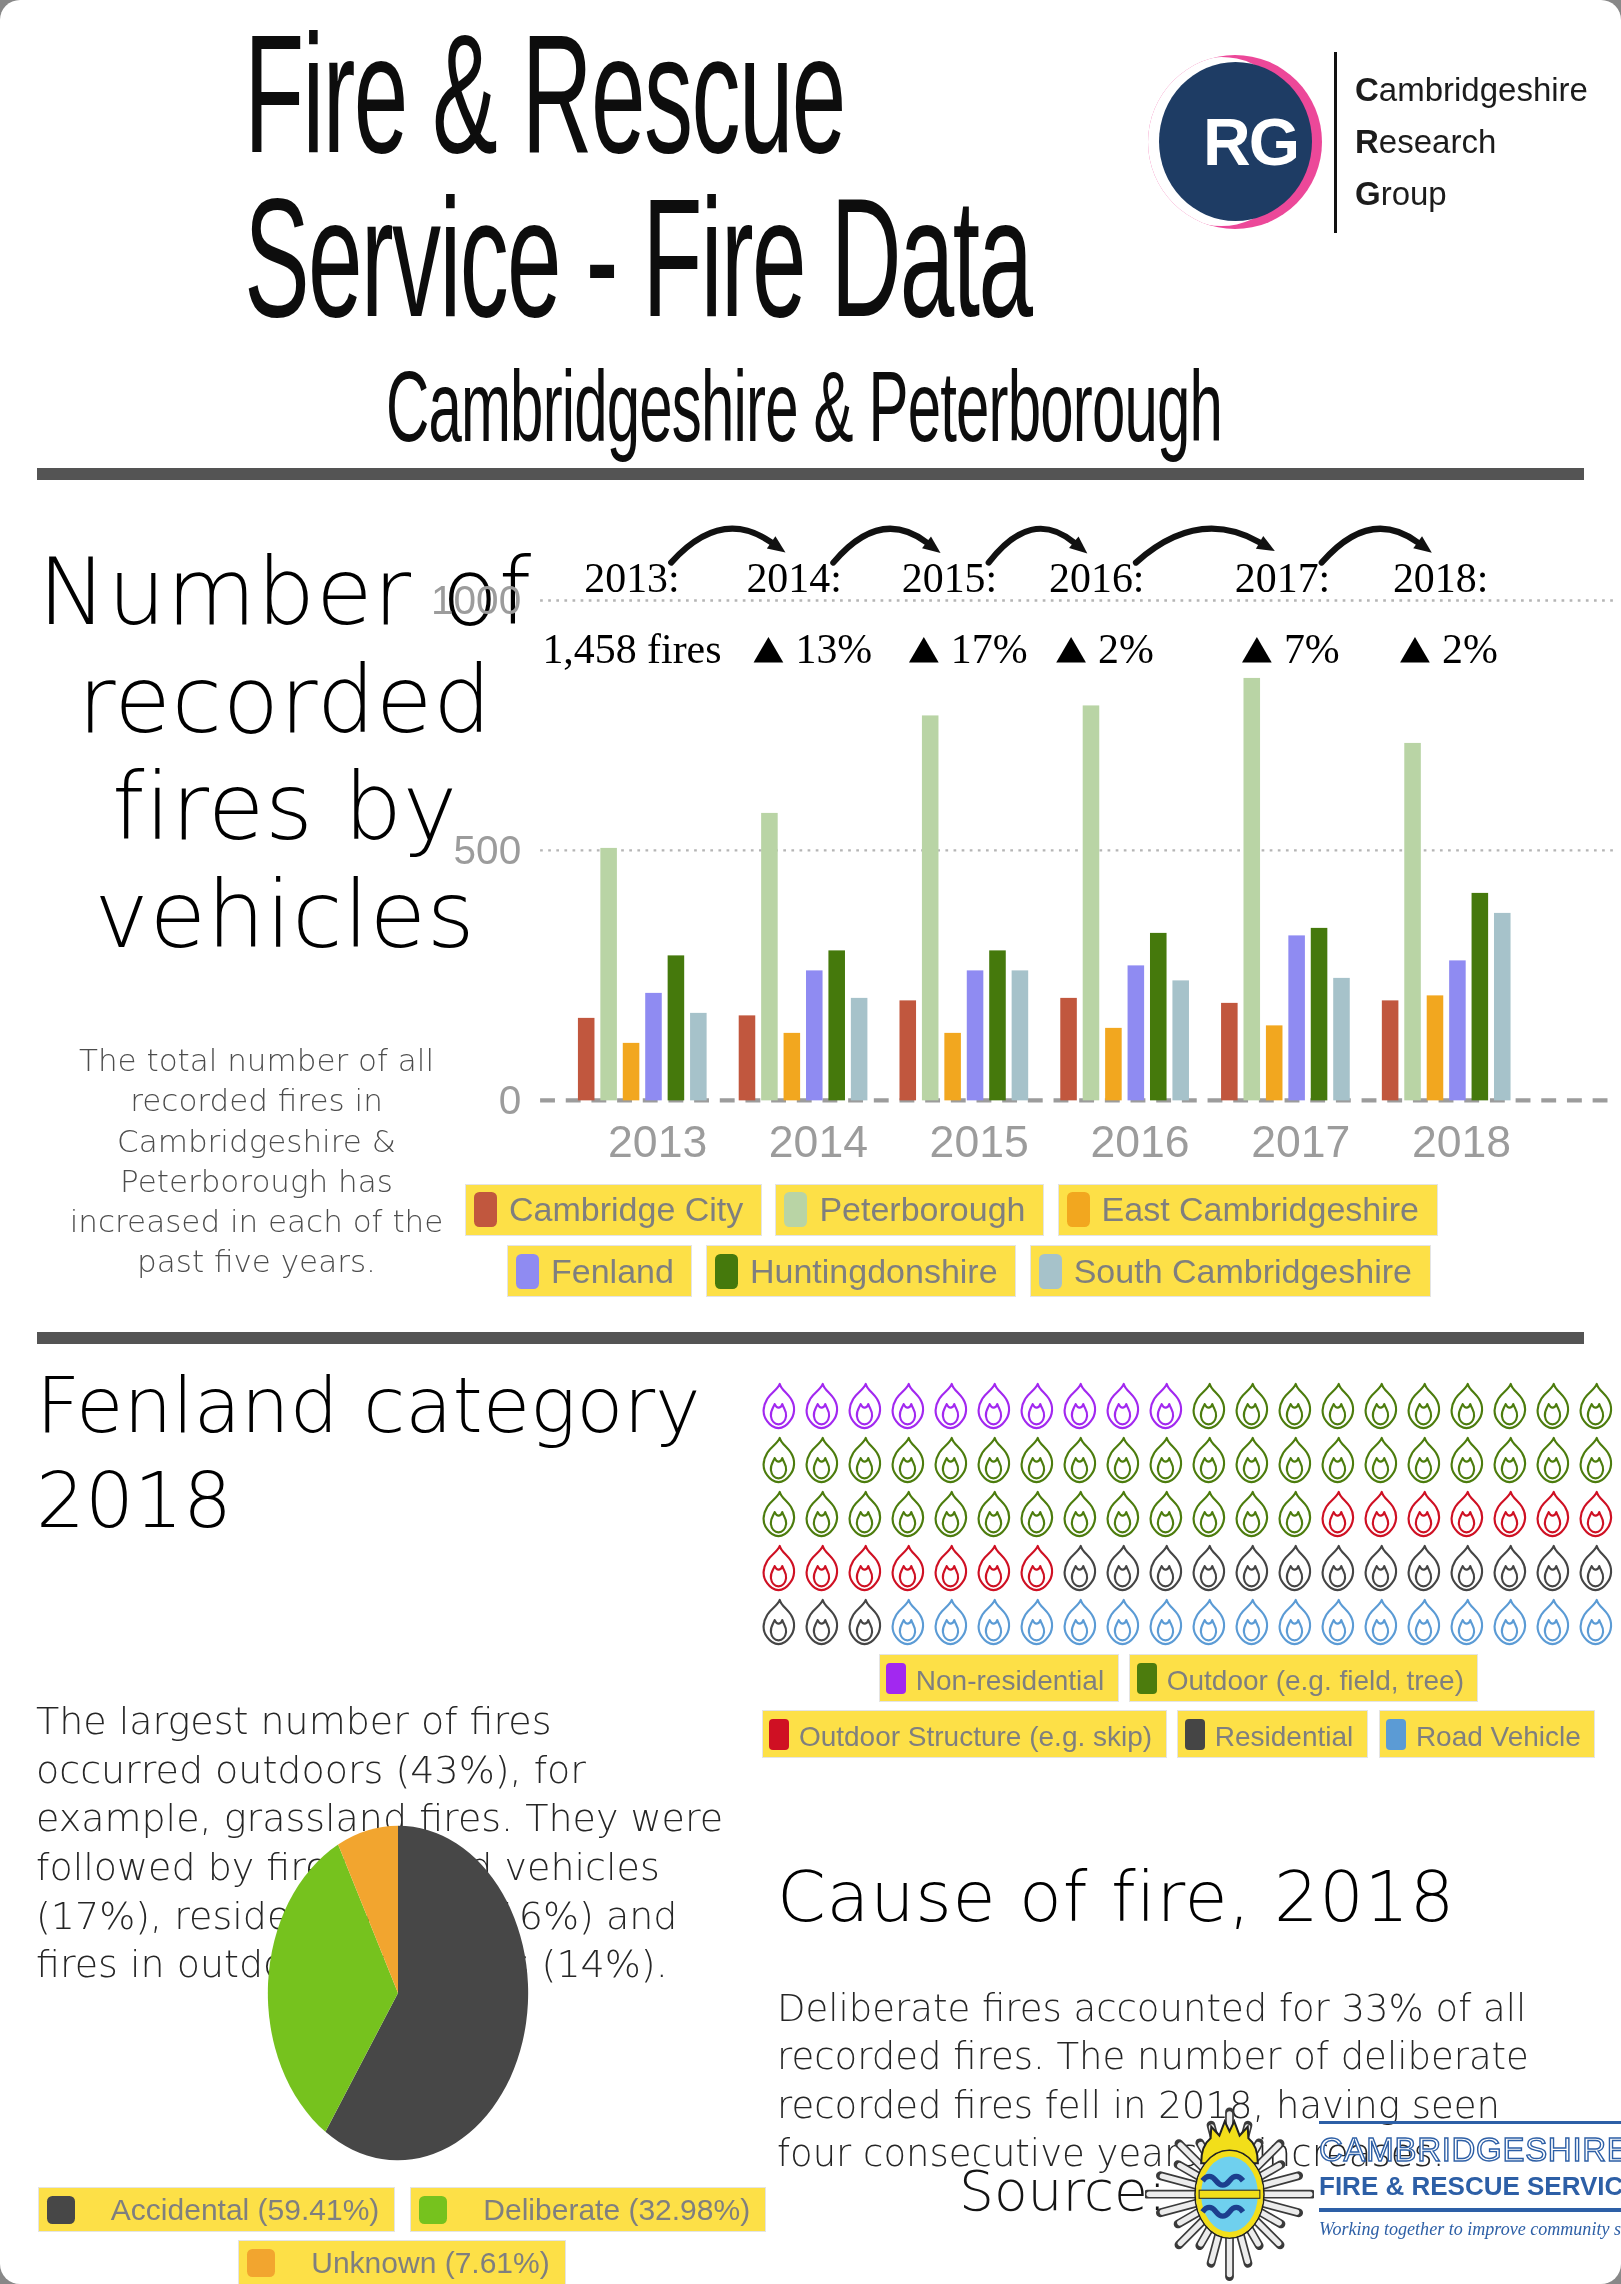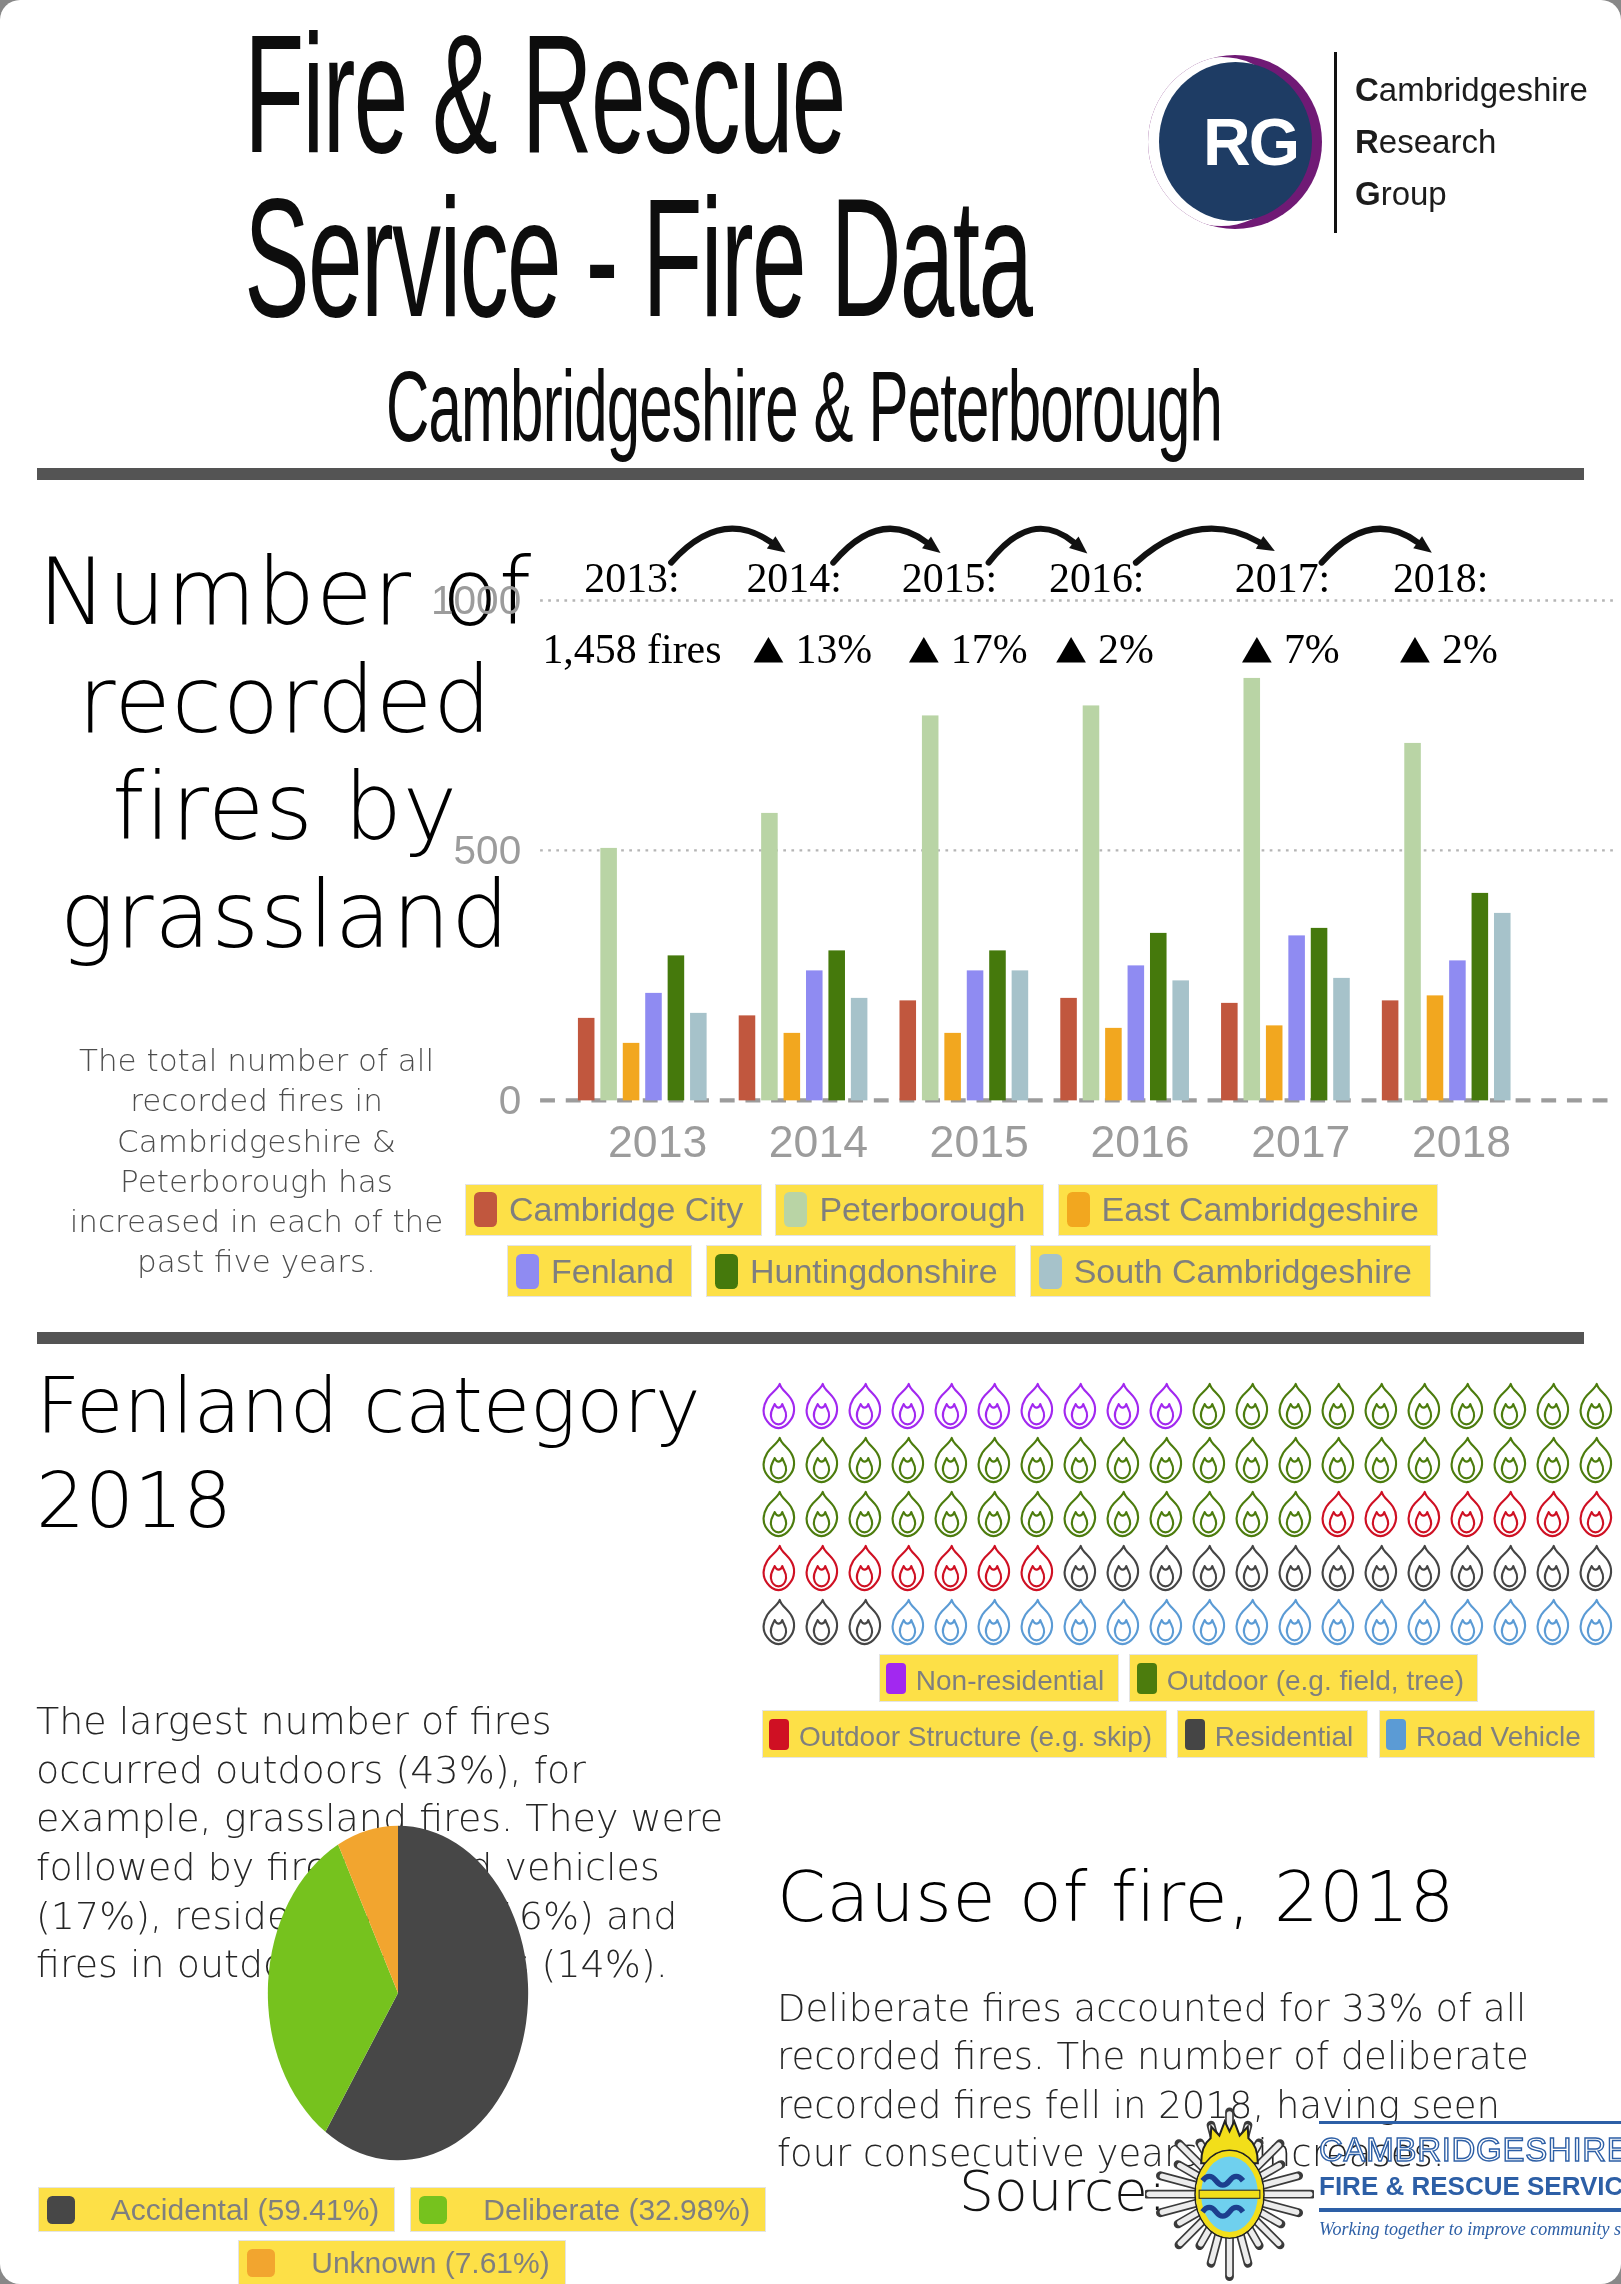--- a/index.html
+++ b/index.html
@@ -9,21 +9,21 @@
   }
   .abs{position:absolute;}
   .thin{font-family:"DejaVu Sans",sans-serif;font-weight:200;}
 
   
   #title-block{left:27px;top:12px;width:1034px;text-align:center;color:#0d0d0d;}
   #title-block .tline{font-size:169px;line-height:0.97;font-weight:500;transform:scaleX(0.58);transform-origin:50% 0;white-space:nowrap;letter-spacing:-2.7px;}
   #subtitle{left:0;top:349px;width:1608px;text-align:center;font-size:100px;font-weight:500;letter-spacing:-1.4px;transform:scaleX(0.60);transform-origin:50% 0;white-space:nowrap;color:#0d0d0d;}
 
   #crg-logo{left:1148px;top:49px;width:446px;height:186px;display:flex;align-items:center;}
-  #crg-circle{position:relative;width:174px;height:174px;border-radius:50%;background:#701a75;overflow:hidden;flex:0 0 auto;}
+  #crg-circle{position:relative;width:174px;height:174px;border-radius:50%;background:#ec4899;overflow:hidden;flex:0 0 auto;}
   #crg-circle .c-white{position:absolute;left:-4.7px;top:2px;width:157px;height:169px;border-radius:50%;background:#fff;}
   #crg-circle .c-navy2{position:absolute;left:10.8px;top:6.8px;width:153px;height:159px;border-radius:50%;background:#1e3c64;}
   #crg-monogram{position:absolute;left:35px;top:49px;width:135px;text-align:center;color:#fff;font-weight:700;font-size:66px;letter-spacing:-2px;}
   #crg-vrule{width:3.4px;height:181px;background:#111;margin:0 17.6px 0 12px;flex:0 0 auto;}
   #crg-text p{margin:0;font-size:33px;line-height:1.58;color:#1c1c1c;}
   #crg-text p::first-letter{font-weight:700;}
 
   .divider{left:37px;width:1547px;height:11.5px;background:#545454;}
 
   
@@ -102,21 +102,21 @@
   </div>
 
   <div class="abs" id="subtitle">Cambridgeshire &amp; Peterborough</div>
 
   <div class="abs divider" style="top:468px;"></div>
 
   <div class="abs thin" id="district-heading">
     <div class="hline">Number of</div>
     <div class="hline">recorded</div>
     <div class="hline">fires by</div>
-    <div class="hline">grassland</div>
+    <div class="hline">vehicles</div>
   </div>
   <div class="abs thin" id="district-desc">The total number of all recorded fires in Cambridgeshire &amp; Peterborough has increased in each of the past five years.</div>
 
   <svg class="abs" id="bar-chart" width="1189" height="676" viewBox="0 0 1760 1000">
     <g id="bc-grid">
         <line x1="160" y1="878" x2="1750" y2="878" stroke="#9c9c9c" stroke-width="6" stroke-dasharray="22 16"></line>
         <line x1="160" y1="508" x2="1750" y2="508" stroke="#b5b5b5" stroke-width="3.5" stroke-dasharray="4 8"></line>
         <line x1="160" y1="138" x2="1750" y2="138" stroke="#b5b5b5" stroke-width="3.5" stroke-dasharray="4 8"></line>
       </g>
     <g id="bc-arcs">

